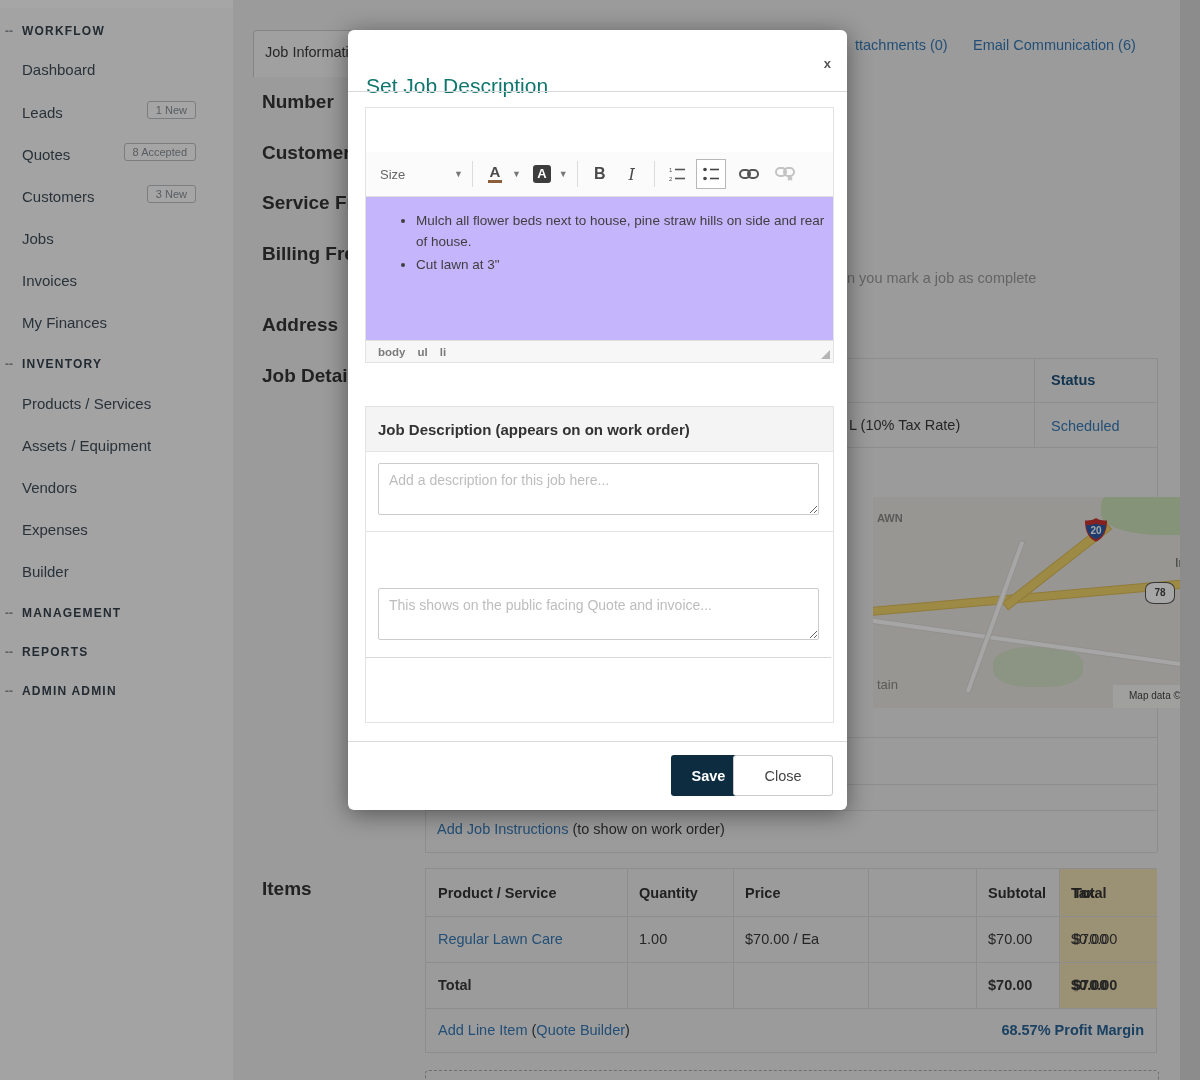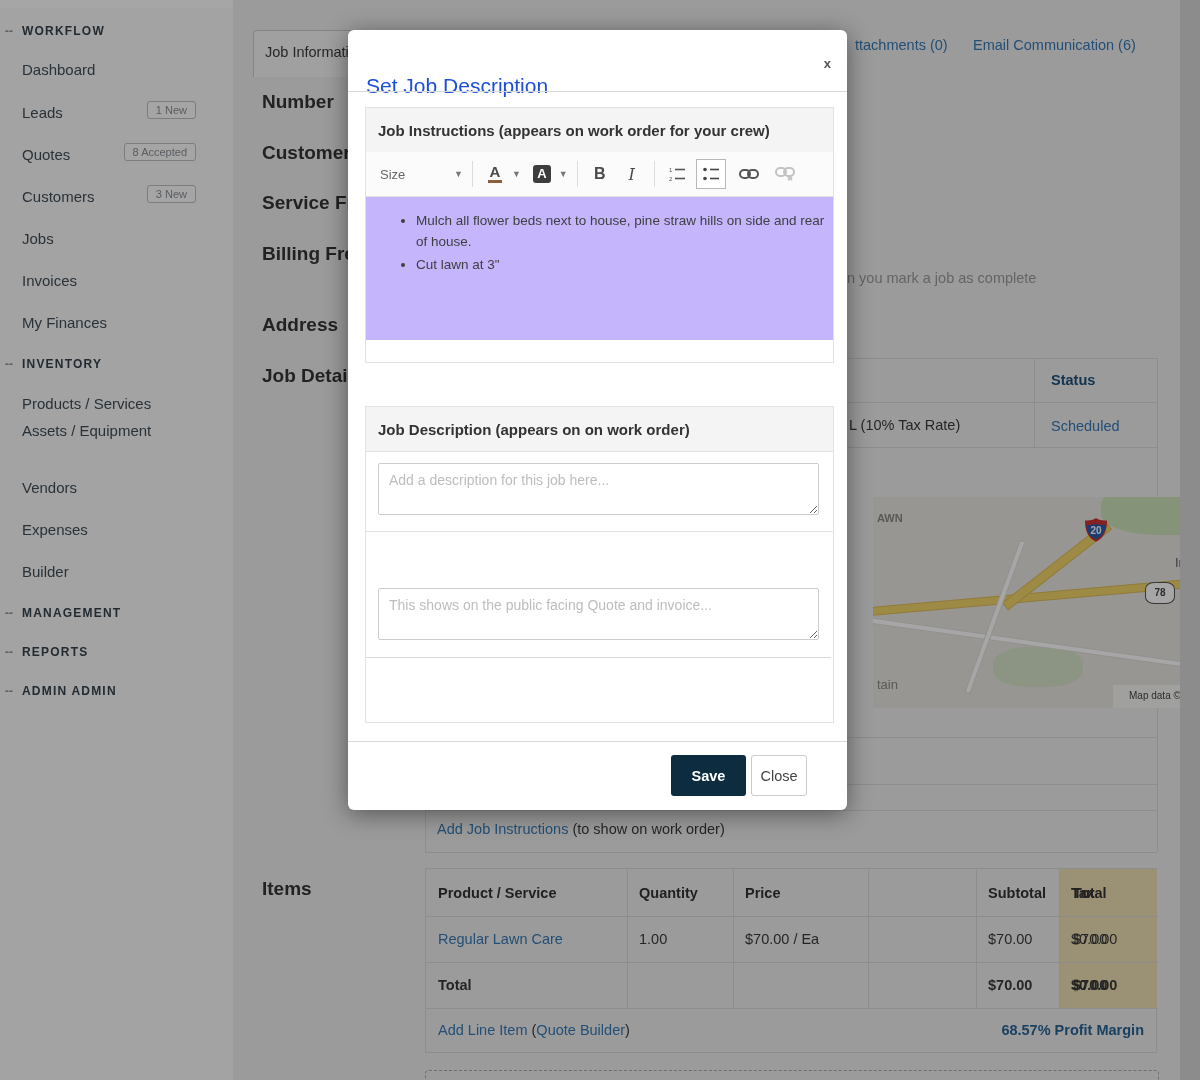--- a/index.html
+++ b/index.html
@@ -32,40 +32,40 @@
   .maplabel{position:absolute;font-size:11px;color:#70706c;}
   .shield-i{position:absolute;width:26px;height:26px;}
   .shield-i .num{position:absolute;left:0;top:8px;width:100%;text-align:center;font-size:10px;font-weight:bold;color:#fff;}
   .mapbtn{position:absolute;background:#fff;box-shadow:0 1px 4px rgba(0,0,0,.3);font-size:13.5px;display:flex;align-items:center;justify-content:center;}
   .attr{position:absolute;font-size:10px;color:#454545;white-space:nowrap;}
   
   .th{position:absolute;font-size:14.5px;font-weight:bold;color:#333;}
   
   #dim{position:absolute;left:0;top:0;width:1200px;height:1080px;background:rgba(0,0,0,0.35);z-index:40;}
   #modal{position:absolute;left:348px;top:30px;width:499px;height:780px;background:#fff;border-radius:6px;box-shadow:0 4px 24px rgba(0,0,0,.45);z-index:50;}
-  #modal-title{position:absolute;left:18px;top:44px;font-size:21px;color:#1d4ed8;}
+  #modal-title{position:absolute;left:18px;top:44px;font-size:21px;color:#0f766e;}
   #modal-close{position:absolute;right:16px;top:26px;font-size:13px;font-weight:bold;color:#555;cursor:pointer;}
   .mbox{position:absolute;left:17px;width:467px;border:1px solid #e3e3e3;background:#fff;}
   .mbox-head{height:44px;background:#f4f4f4;border-bottom:1px solid #e3e3e3;display:flex;align-items:center;padding-left:12px;font-size:15px;font-weight:600;color:#333;}
   .mtextarea{position:absolute;left:12px;width:441px;height:52px;border:1px solid #ccc;border-radius:2px;resize:both;font-family:"Liberation Sans",sans-serif;font-size:14px;color:#444;padding:8px 10px;box-sizing:border-box;}
   .mtextarea::placeholder{color:#bdbdbd;opacity:1;}
   
   #toolbar{position:absolute;left:0;top:44px;width:100%;height:45px;background:#fbfbfb;border-bottom:1px solid #e0e0e0;display:flex;align-items:center;padding-left:14px;box-sizing:border-box;}
   .tsep{width:1px;height:26px;background:#dcdcdc;margin:0 9px;}
   .tbtn{display:flex;align-items:center;justify-content:center;height:26px;min-width:26px;color:#4a4a4a;}
   .caret{font-size:9px;color:#777;margin-left:4px;}
   #editor-body{position:absolute;left:0;top:89px;width:100%;height:143px;background:#c4b5fd;overflow:hidden;}
   #editor-body ul{margin:14px 0 0 0;padding-left:50px;}
   #editor-body li{font-size:13.5px;color:#3f3f3f;line-height:1.55;margin-bottom:2px;}
   #path-bar{position:absolute;left:0;top:232px;width:100%;height:22px;background:#f7f7f7;border-top:1px solid #e0e0e0;display:flex;align-items:center;padding-left:12px;box-sizing:border-box;font-size:11.5px;font-weight:bold;color:#7a7a7a;gap:12px;}
   .resize-tri{position:absolute;right:3px;bottom:3px;width:0;height:0;border-left:9px solid transparent;border-bottom:9px solid #b5b5b5;}
   #df-text{position:absolute;left:12px;top:10px;width:440px;font-size:14px;color:#3d3d3d;line-height:21px;}
   .btn{position:absolute;height:41px;border-radius:3px;font-size:14.5px;display:flex;align-items:center;justify-content:center;cursor:pointer;box-sizing:border-box;}
   #save-btn{left:323px;top:725px;width:75px;background:#0e2c40;color:#fff;font-weight:600;}
-  #close-btn{left:403px;top:725px;width:56px;background:#fff;border:1px solid #ccc;color:#444;}
+  #close-btn{left:385px;top:725px;width:100px;background:#fff;border:1px solid #ccc;color:#444;}
 </style>
 </head>
 <body>
 
 <div id="screen">
 
   <div id="sidebar">
     <div class="side-section" style="top:15px;">
       <span class="dashes">--</span>
       <span class="sec-label">WORKFLOW</span>
@@ -76,21 +76,21 @@
     <div class="side-item" style="top:180px;"><span>Customers</span><span class="badge">3 New</span></div>
     <div class="side-item" style="top:222px;"><span>Jobs</span></div>
     <div class="side-item" style="top:264px;"><span>Invoices</span></div>
     <div class="side-item" style="top:306px;"><span>My Finances</span></div>
 
     <div class="side-section" style="top:348px;">
       <span class="dashes">--</span>
       <span class="sec-label">INVENTORY</span>
     </div>
     <div class="side-item" style="top:387px;"><span>Products / Services</span></div>
-    <div class="side-item" style="top:414px;"><span>Assets / Equipment</span></div>
+    <div class="side-item" style="top:429px;"><span>Assets / Equipment</span></div>
     <div class="side-item" style="top:471px;"><span>Vendors</span></div>
     <div class="side-item" style="top:513px;"><span>Expenses</span></div>
     <div class="side-item" style="top:555px;"><span>Builder</span></div>
 
     <div class="side-section" style="top:597px;">
       <span class="dashes">--</span>
       <span class="sec-label">MANAGEMENT</span>
     </div>
     <div class="side-section" style="top:636px;">
       <span class="dashes">--</span>
@@ -219,23 +219,20 @@
   <div id="right-gutter"></div>
 
   <div id="dim"></div>
 
   <div id="modal">
     <span id="modal-title">Set Job Description</span>
     <span id="modal-close">x</span>
     <div class="line" style="left:0;top:61px;width:499px;height:1px;"></div>
 
     <div class="mbox" style="top:77px;height:254px;">
-      <div class="mbox-head">
-          <span>Job Instructions (appears on work order for your crew)</span>
-        </div>
       <div id="toolbar">
         <span class="tbtn" style="width:70px;justify-content:flex-start;color:#666;font-size:13px;">
             <span>Size</span>
           </span>
         <span class="caret">▼</span>
         <span class="tsep"></span>
         <span class="tbtn" style="flex-direction:column;font-weight:bold;font-size:15px;line-height:14px;">
             <span>A</span>
             <span style="display:block;width:14px;height:3px;background:#8b5e3c;margin-top:1px;"></span>
           </span>
@@ -289,20 +286,26 @@
               </g>
             </svg>
         </span>
       </div>
       <div id="editor-body">
         <ul>
           <li>Mulch all flower beds next to house, pine straw hills on side and rear of house.</li>
           <li>Cut lawn at 3"</li>
         </ul>
       </div>
+      <div id="path-bar">
+        <span>body</span>
+        <span>ul</span>
+        <span>li</span>
+        <span class="resize-tri"></span>
+      </div>
     </div>
 
     <div class="mbox" style="top:376px;height:125px;">
       <div class="mbox-head">
           <span>Job Description (appears on on work order)</span>
         </div>
       <textarea class="mtextarea" style="top: 56px;" placeholder="Add a description for this job here..."></textarea>
     </div>
 
     <div class="mbox" style="top:501px;height:190px;">

